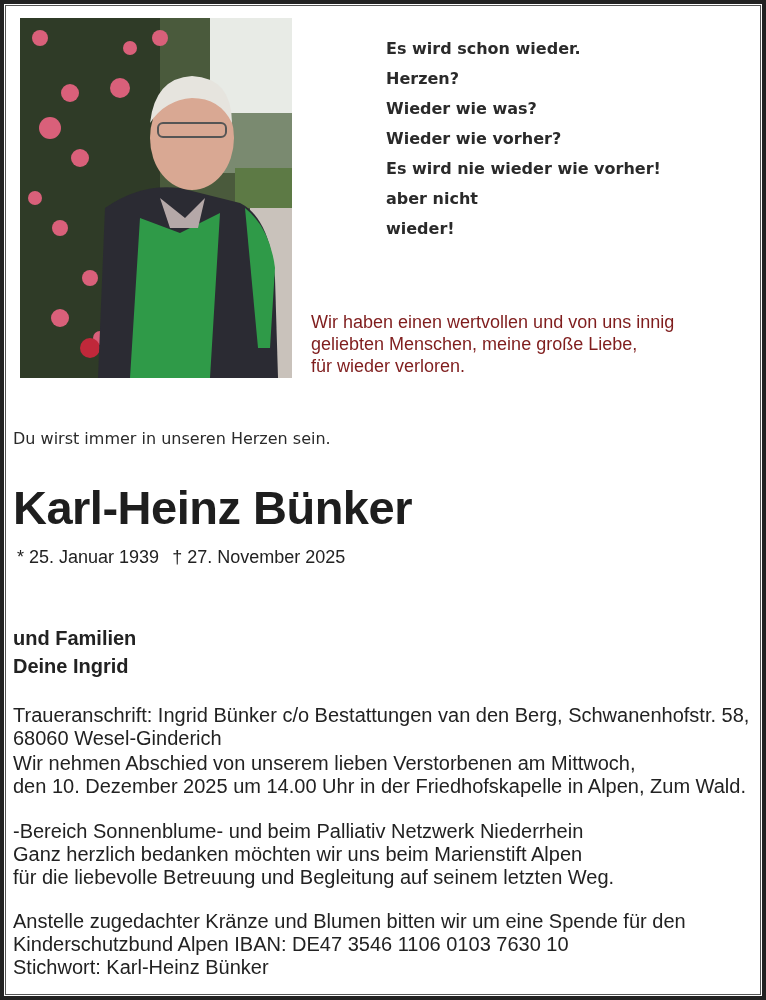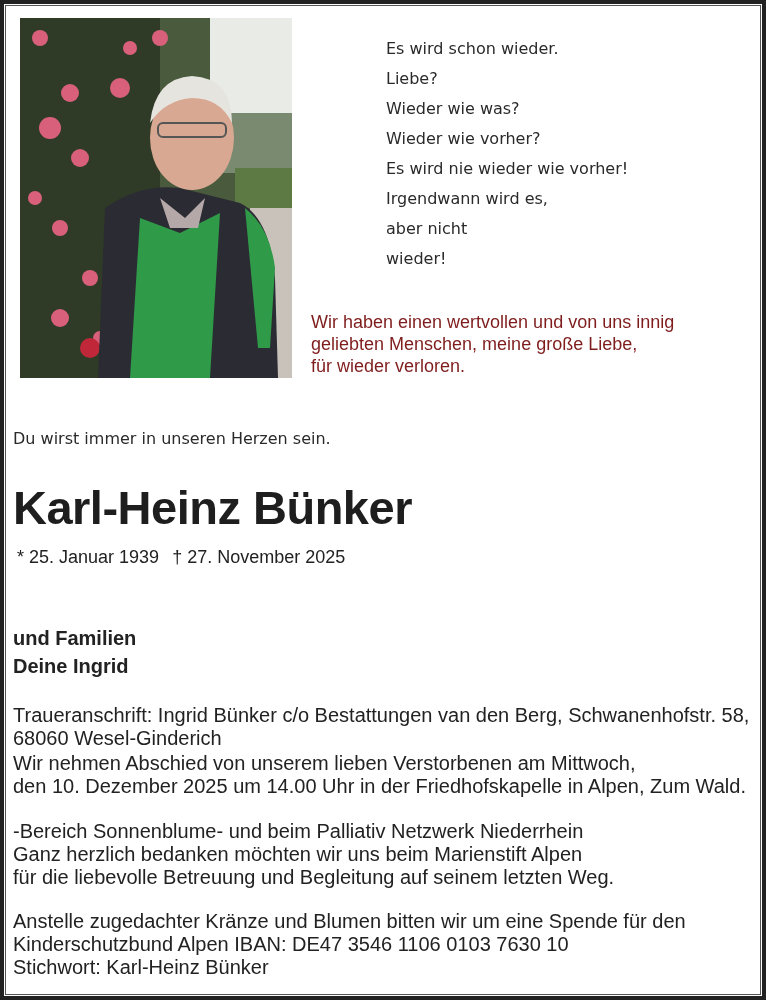--- a/index.html
+++ b/index.html
@@ -5,21 +5,21 @@
   html, body { margin: 0; padding: 0; background: #ffffff; }
   body { width: 766px; height: 1000px; position: relative; overflow: hidden;
          font-family: "DejaVu Sans", sans-serif; color: #222; }
   .outer { position: absolute; left: 0; top: 0; width: 766px; height: 1000px;
            box-sizing: border-box; border: 4px solid #222; }
   .inner { position: absolute; left: 5px; top: 5px; right: 5px; bottom: 5px;
            border: 1px solid #555; }
   .photo { position: absolute; left: 20px; top: 18px; width: 272px; height: 360px;
            overflow: hidden; background: #6d7a5a; }
   .poem { position: absolute; left: 386px; top: 34px; font-family: "DejaVu Sans", sans-serif;
-          font-size: 16px; line-height: 30px; color: #2a2a2a; }
+          font-size: 16px; line-height: 30px; color: #2a2a2a; font-weight: bold; }
   .poem div { white-space: nowrap; }
   .intro { position: absolute; left: 311px; top: 311px; font-family: "Liberation Sans", sans-serif;
            font-size: 18px; line-height: 22px; color: #7f1d1d; }
   .intro div { white-space: nowrap; }
   .center { position: absolute; left: 13px; width: 766px; text-align: left; }
   .herz { top: 429px; font-family: "DejaVu Sans", sans-serif; font-size: 16px; color: #2a2a2a; }
   .name { top: 480px; font-family: "Liberation Sans", sans-serif; font-weight: bold; font-size: 47px;
           letter-spacing: -0.5px; color: #1e1e1e; }
   .dates { top: 547px; font-family: "Liberation Sans", sans-serif; font-size: 18px; color: #222; }
   .dates span { margin: 16px 4px; }
@@ -71,25 +71,24 @@
     <path d="M140 180 L165 200 L185 180 L178 210 L150 210 Z" fill="#b5a8a8"></path>
 
     <ellipse cx="172" cy="120" rx="42" ry="52" fill="#d9a893"></ellipse>
     <path d="M130 105 Q135 60 172 58 Q212 60 212 105 Q200 80 172 80 Q145 82 130 105 Z" fill="#e6e4de"></path>
     <rect x="138" y="105" width="68" height="14" rx="5" fill="none" stroke="#555" stroke-width="2"></rect>
   </svg>
 </div>
 
 <div class="poem">
   <div>Es wird schon wieder.</div>
-  <div>Liebe?</div>
+  <div>Herzen?</div>
   <div>Wieder wie was?</div>
   <div>Wieder wie vorher?</div>
   <div>Es wird nie wieder wie vorher!</div>
-  <div>Irgendwann wird es,</div>
   <div>aber nicht</div>
   <div>wieder!</div>
 </div>
 
 <div class="intro">
   <div>Wir haben einen wertvollen und von uns innig</div>
   <div>geliebten Menschen, meine große Liebe,</div>
   <div>für wieder verloren.</div>
 </div>
 

